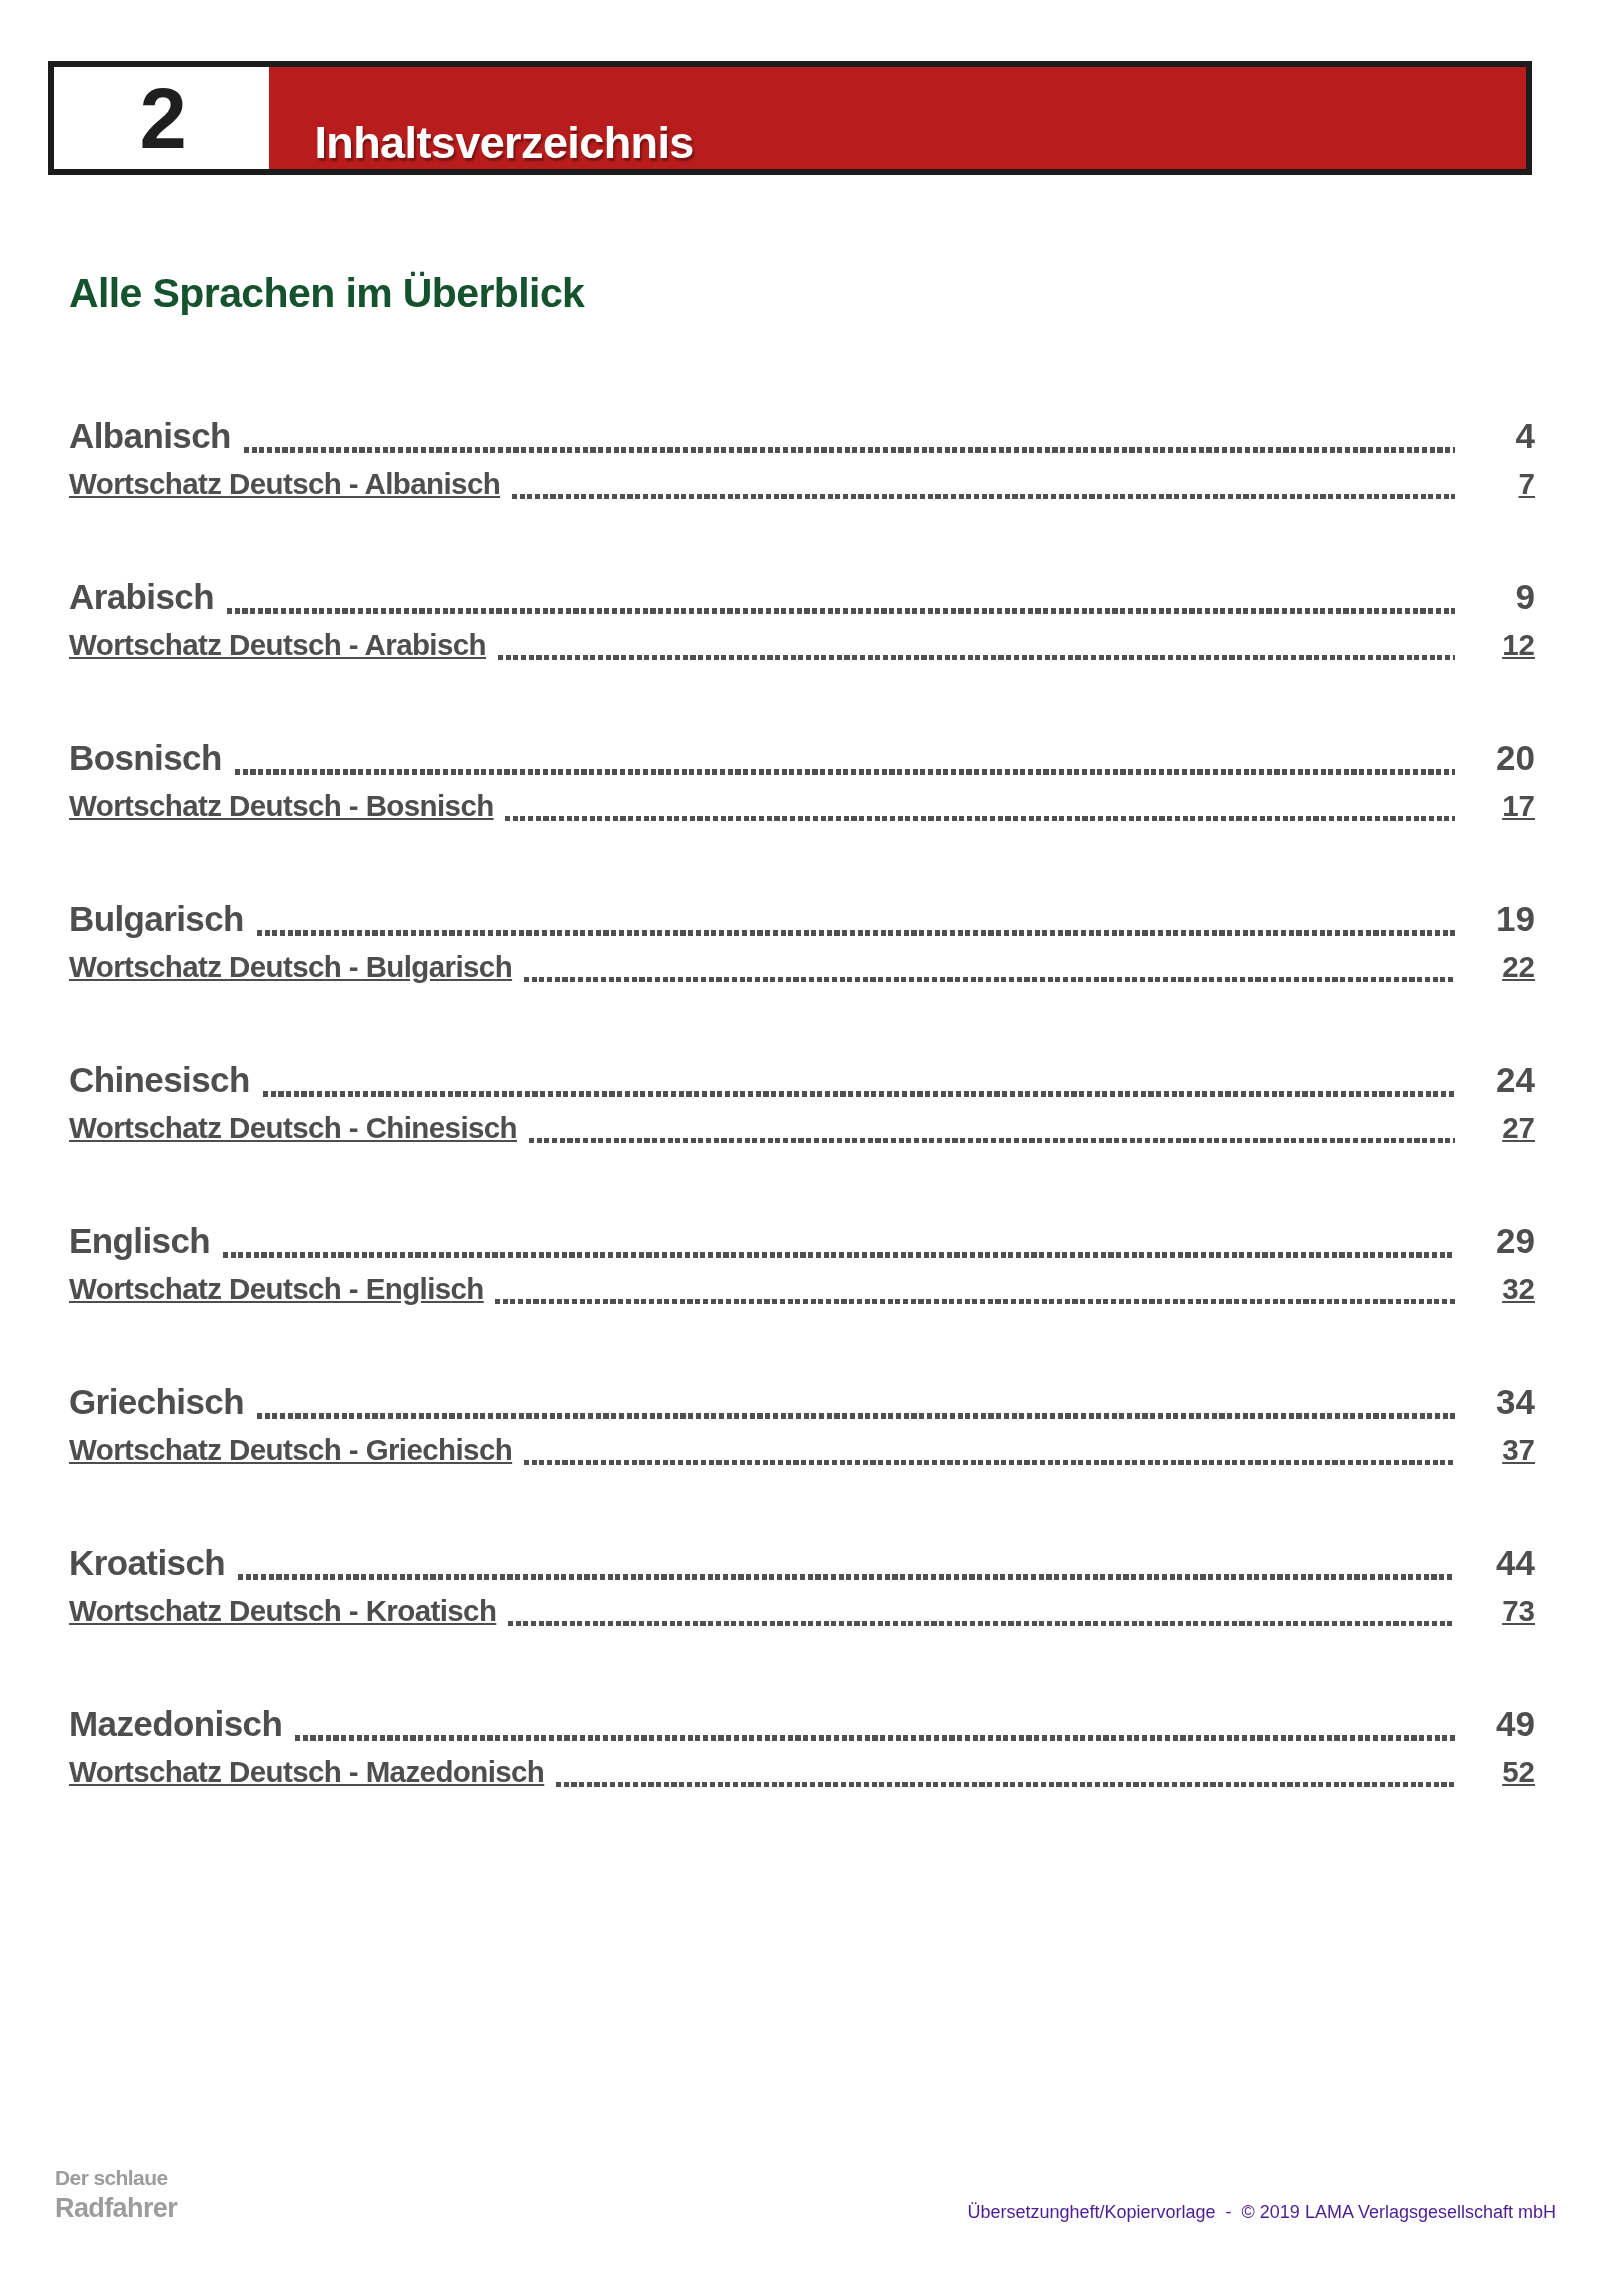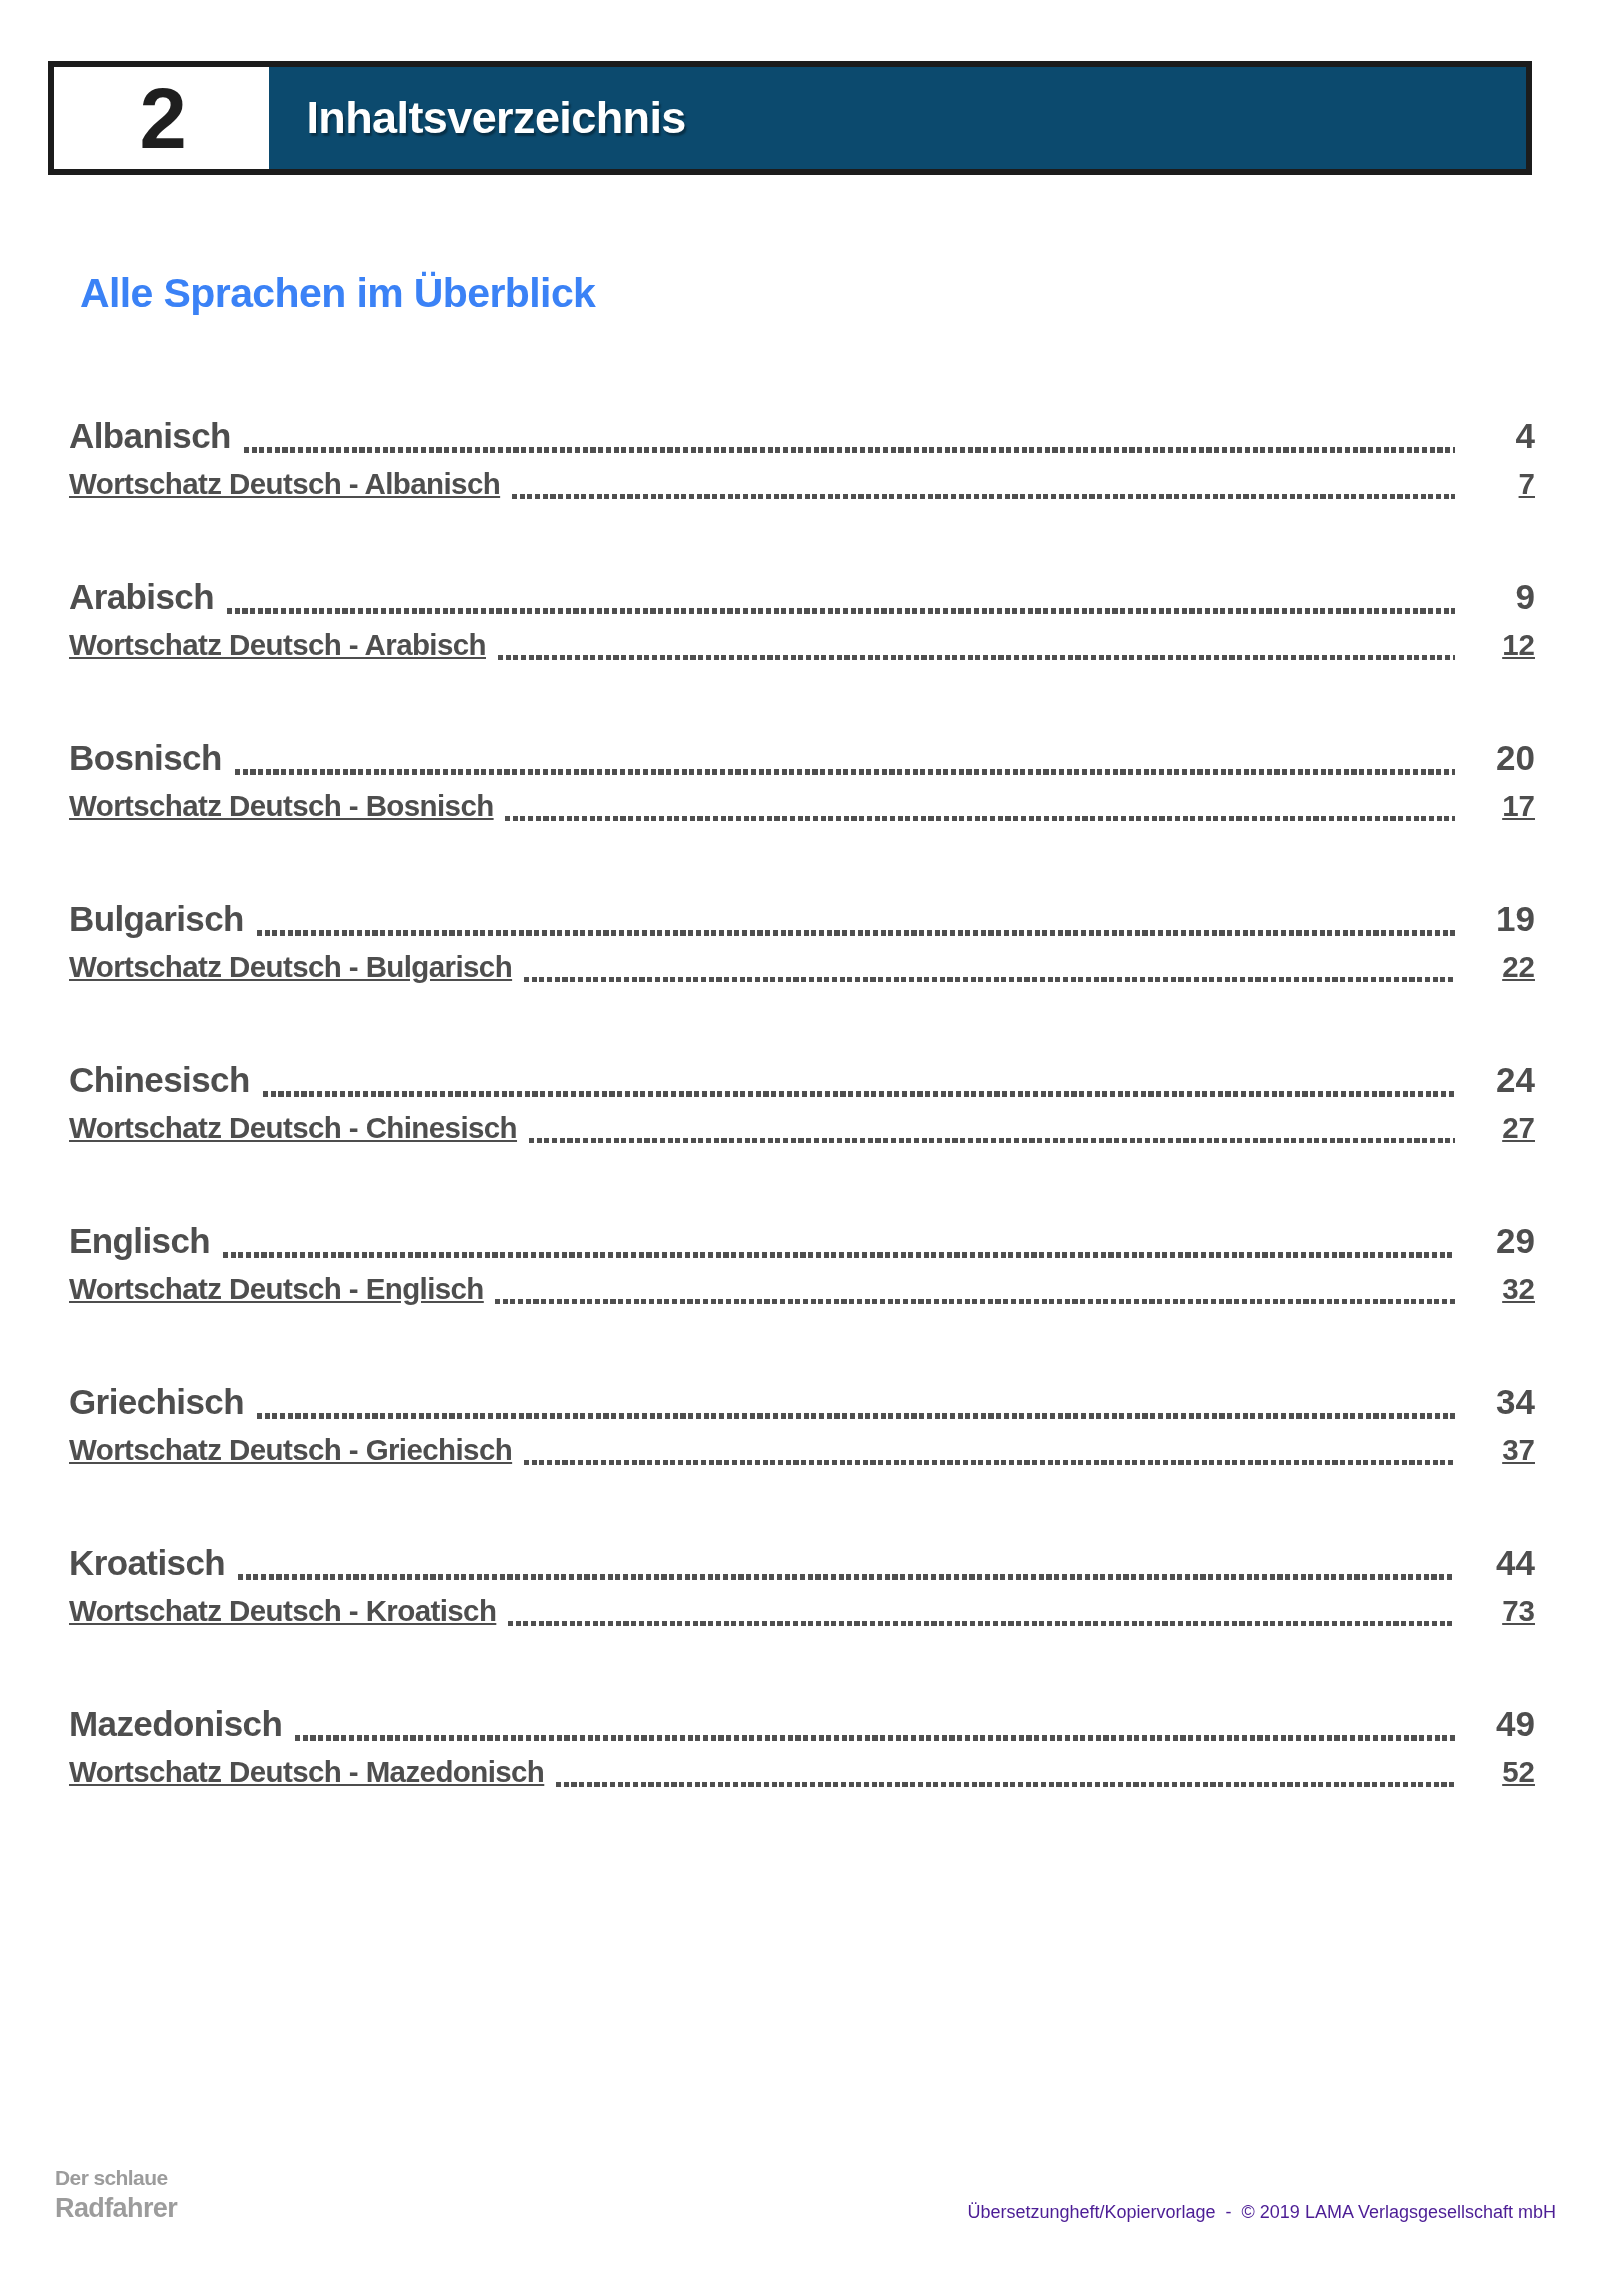--- a/index.html
+++ b/index.html
@@ -32,41 +32,42 @@
   }
   .page-number {
     font-size: 85px;
     font-weight: 700;
     color: #1f1f1f;
     letter-spacing: -2.6px;
     line-height: 1;
   }
   .header-bar {
     flex: 1;
-    background: #0c4a6e;
+    background: #b91c1c;
     display: flex;
-    align-items: center;
+    align-items: flex-end;
+    padding-left: 8px;
   }
   .header-title {
     padding-left: 37px;
     font-size: 45px;
     font-weight: 700;
     color: #ffffff;
     letter-spacing: -0.6px;
     text-shadow: 1.9px 2.6px 1.9px rgba(0,0,0,0.35);
   }
 
   
   .section-title {
     position: absolute;
-    left: 80px; top: 270px;
+    left: 69px; top: 270px;
     font-size: 41px;
     font-weight: 700;
     letter-spacing: -0.6px;
-    color: #3b82f6;
+    color: #14532d;
   }
 
   
   .toc {
     position: absolute;
     left: 69px; top: 410px;
     width: 1466px;
   }
   .toc-group { margin-bottom: 64px; }
   .toc-row { display: flex; }

